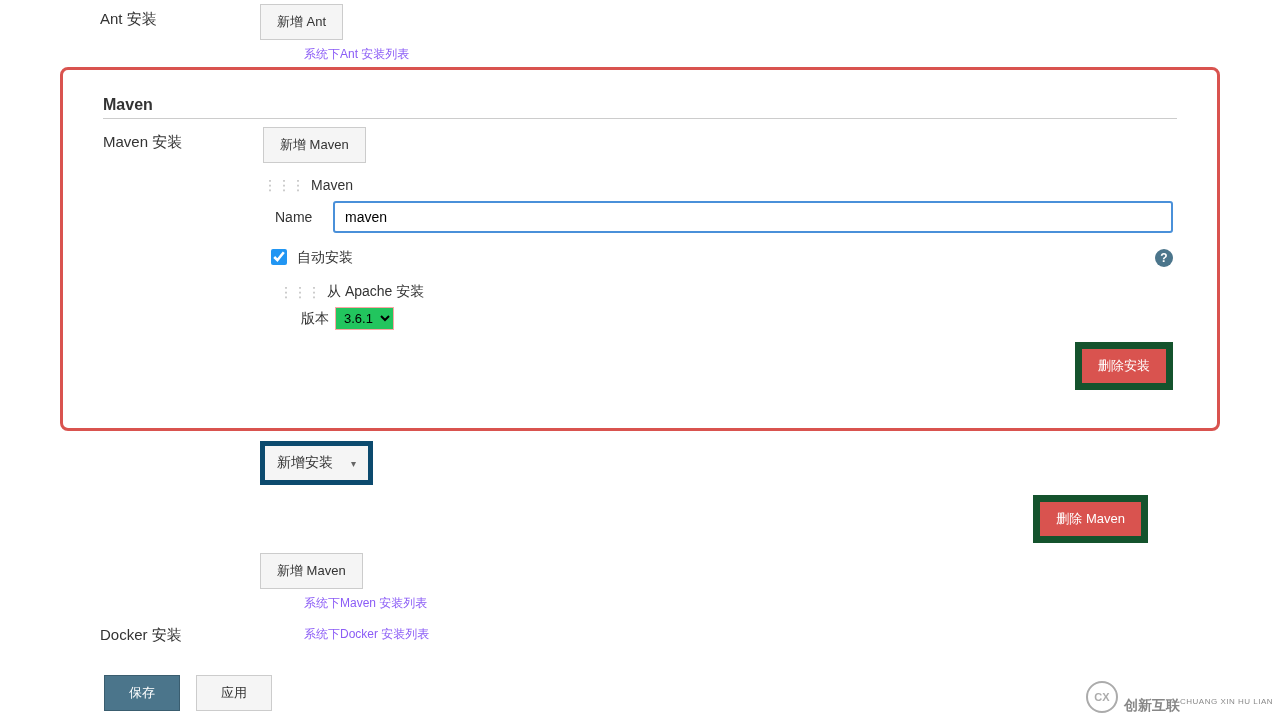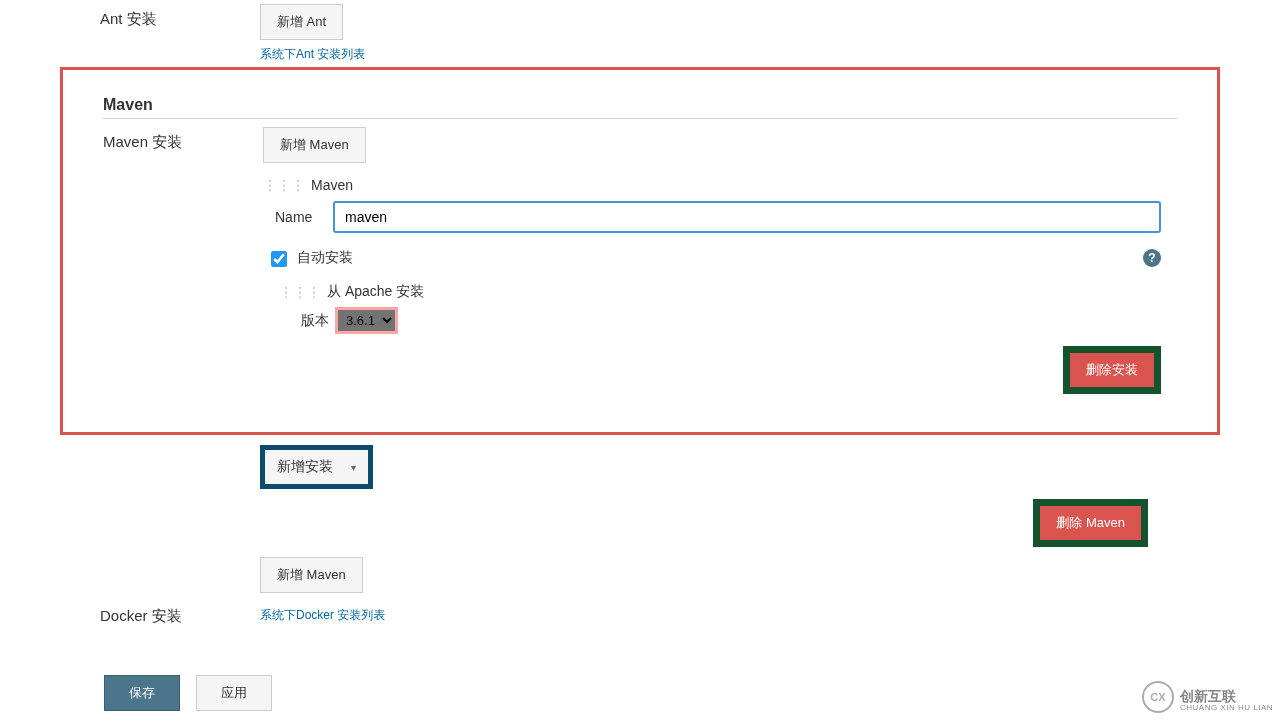--- a/index.html
+++ b/index.html
@@ -44,35 +44,36 @@
       color: #fff;
       border: 7px solid #14532d;
     }
     .btn-primary {
       background: #4b758b;
       color: #fff;
       border: 1px solid #3a5d6f;
     }
     .desc {
       font-size: 12px;
-      color: #0369a1;
+      color: #8b5cf6;
       margin-top: 6px;
+      margin-left: 44px;
     }
     .highlight-box {
       border: 3px solid #d9534f;
-      border-radius: 0;
+      border-radius: 8px;
       margin: 0 60px;
       padding: 10px 40px 16px 40px;
       position: relative;
     }
     .highlight-box .section-title {
       margin-left: 0; margin-right: 0;
     }
     .highlight-box .section-row {
-      margin-left: 0; margin-right: 16px;
+      margin-left: 0; margin-right: 4px;
     }
     .installer-block {
       background: #fff;
       padding: 8px 0 8px 0;
     }
     .sub-header {
       display: flex;
       align-items: center;
       gap: 6px;
       margin: 6px 0;
@@ -95,21 +96,21 @@
     .text-input {
       flex: 1;
       padding: 6px 10px;
       border: 2px solid #4a90d9;
       border-radius: 3px;
       font-size: 14px;
       outline: none;
     }
     .checkbox-row {
       display: flex;
-      align-items: flex-end;
+      align-items: flex-start;
       gap: 10px;
       margin: 16px 0 16px 8px;
     }
     .checkbox-row input[type="checkbox"] {
       width: 16px; height: 16px;
       accent-color: #2196F3;
     }
     .help-icon {
       margin-left: auto;
       width: 18px; height: 18px;
@@ -127,23 +128,23 @@
       margin-left: 16px;
     }
     .version-row {
       display: flex;
       align-items: center;
       gap: 6px;
       margin: 6px 0 12px 0;
     }
     .select {
       padding: 2px 4px;
-      border: 3px solid #fca5a5;
+      border: 1px solid #fca5a5;
       font-size: 13px;
-      background: #737373;
+      background: #22c55e;
     }
     .right-btn-row {
       display: flex;
       justify-content: flex-end;
       margin: 10px 0;
     }
     .dropdown-btn {
       display: inline-flex;
       align-items: center;
       gap: 18px;
@@ -180,21 +181,21 @@
     .watermark .logo-circle {
       width: 32px; height: 32px;
       border: 2px solid #888;
       border-radius: 50%;
       display: flex;
       align-items: center;
       justify-content: center;
       font-weight: bold;
       color: #888;
     }
-    .watermark-text { display: flex; flex-direction: column; line-height: 1.1; }
+    .watermark-text { display: flex; flex-direction: row; line-height: 1.1; }
   </style>
 </head>
 <body>
 
 <div class="container">
 
   <div class="section-row">
     <div class="section-label">Ant 安装</div>
     <div class="section-content">
       <button class="btn">新增 Ant</button>
@@ -251,20 +252,21 @@
       <div style="margin:6px 0;">
         <span class="dropdown-btn">
           <span>新增安装</span>
           <span class="chevron">▾</span>
         </span>
       </div>
       <div class="right-btn-row" style="margin-right:32px;justify-content:flex-end;">
         <button class="btn btn-danger">删除 Maven</button>
       </div>
       <button class="btn">新增 Maven</button>
+      <div class="desc">系统下Maven 安装列表</div>
     </div>
   </div>
 
   <div class="section-row">
     <div class="section-label">Docker 安装</div>
     <div class="section-content">
       <div class="desc">系统下Docker 安装列表</div>
     </div>
   </div>
 

